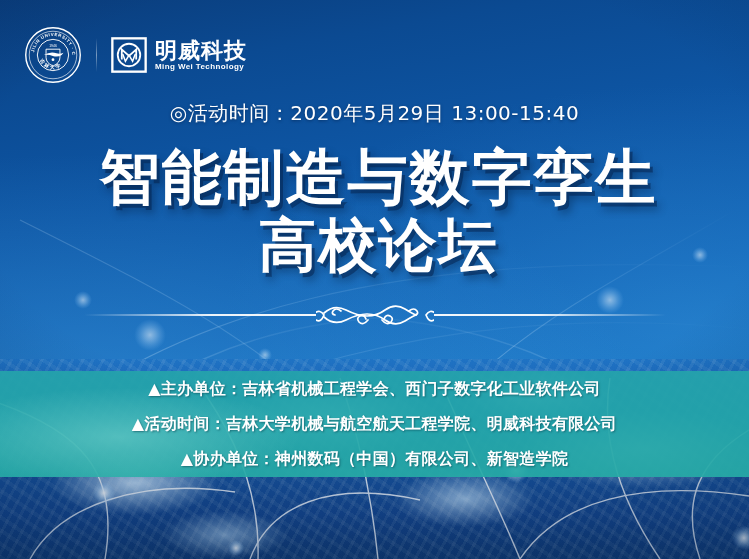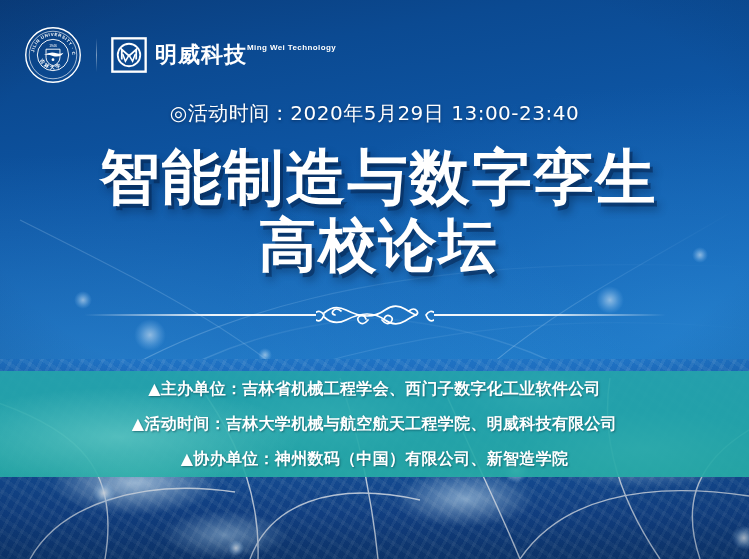--- a/index.html
+++ b/index.html
@@ -68,21 +68,21 @@
     position:absolute; left:24px; top:26px;
     display:flex; align-items:center; gap:14px;
   }
   .seal{ width:58px; height:58px; display:block; }
   .logo-sep{
     width:1px; height:34px;
     background:linear-gradient(180deg, rgba(255,255,255,0), rgba(255,255,255,.45), rgba(255,255,255,0));
   }
   .mw-logo{ display:flex; align-items:center; gap:8px; }
   .mw-mark{ width:36px; height:36px; display:block; }
-  .mw-text{ display:flex; flex-direction:row; justify-content:flex-start; }
+  .mw-text{ display:flex; flex-direction:column; justify-content:flex-start; }
   .mw-cn{
     font-family:"DejaVu Sans","Liberation Sans",sans-serif;
     font-size:22px; font-weight:700; color:#ffffff; letter-spacing:1px;
     line-height:1.05;
   }
   .mw-en{
     font-family:"Liberation Sans",sans-serif;
     font-size:8px; font-weight:700; color:#ffffff; letter-spacing:.4px;
     line-height:1.2; margin-top:0;
   }
@@ -240,21 +240,21 @@
         <path d="M 12 25 L 12 14 L 20 21 L 28 14 L 28 25" fill="none" stroke="#ffffff" stroke-width="2"></path>
         <path d="M 13 19 L 16 27 L 20 20 L 24 27 L 27 19" fill="none" stroke="#ffffff" stroke-width="1.7"></path>
       </svg>
       <div class="mw-text">
         <div class="mw-cn">明威科技</div>
         <div class="mw-en">Ming Wei Technology</div>
       </div>
     </div>
   </div>
 
-  <div class="datetime">◎活动时间：2020年5月29日 13:00-23:40</div>
+  <div class="datetime">◎活动时间：2020年5月29日 13:00-15:40</div>
 
   <div class="title-wrap">
     <div class="title-1">智能制造与数字孪生</div>
     <div class="title-2">高校论坛</div>
   </div>
 
   <div class="divider">
     <div class="dv-line"></div>
     <svg class="dv-orn" width="118" height="30" viewBox="0 0 118 30">
       <g fill="none" stroke="#ffffff" stroke-width="1.7" stroke-linecap="round">

